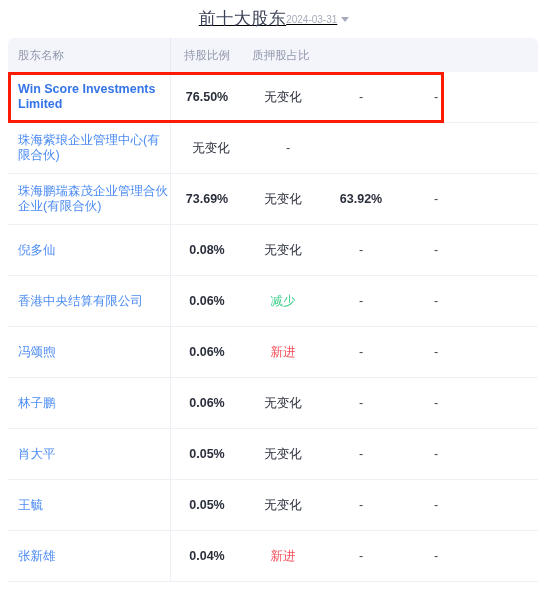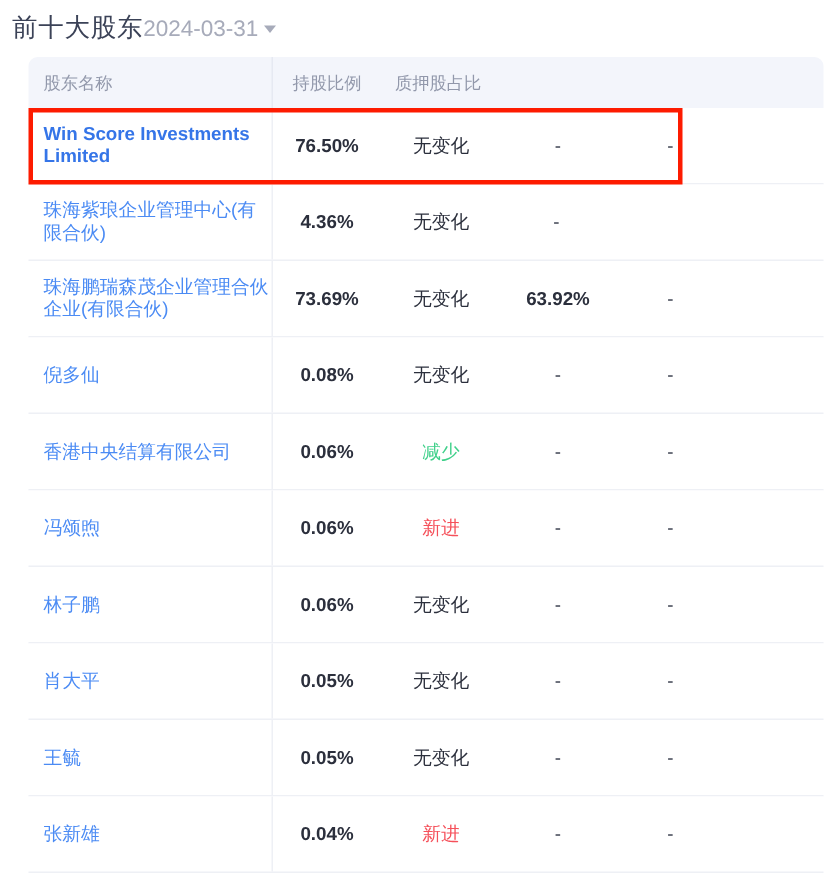--- a/index.html
+++ b/index.html
@@ -24,55 +24,56 @@
 
   
   .page-header {
     position: absolute;
     left: 0;
     top: 0;
     width: 550px;
     height: 38px;
     display: flex;
     align-items: center;
-    justify-content: flex-start;
+    justify-content: center;
     box-sizing: border-box;
     padding: 0 10px 0 8px;
+    text-decoration: underline;
   }
   .page-title {
     font-size: 17px;
     line-height: 20px;
     color: #3b4257;
     letter-spacing: 0.5px;
     white-space: nowrap;
   }
   .date-select {
     display: flex;
     align-items: center;
     gap: 4px;
-    font-size: 15px;
+    font-size: 10px;
     color: #a7abba;
     white-space: nowrap;
     cursor: pointer;
     user-select: none;
   }
   .date-select .caret {
     display: inline-block;
     width: 0;
     height: 0;
     border-left: 4px solid transparent;
     border-right: 4px solid transparent;
     border-top: 5px solid #a7abba;
     margin-top: 1px;
   }
 
   
   .table-wrap {
     position: absolute;
-    left: 19px;
+    left: 8px;
     top: 38px;
     width: 530px;
   }
 
   .thead {
     display: flex;
     height: 34px;
     background: #f3f5fb;
     border-radius: 6px 6px 0 0;
     overflow: hidden;
@@ -202,23 +203,20 @@
           </div>
           <div class="td col-frozen">
             <span class="val-dash">-</span>
           </div>
           <div class="td col-tail"></div>
         </div>
         <div class="trow">
           <div class="td col-name">
             <span class="">珠海紫琅企业管理中心(有限合伙)</span>
           </div>
-          <div class="td col-ratio">
-            <span class="val-num">4.36%</span>
-          </div>
           <div class="td col-change">
             <span class="val-plain">无变化</span>
           </div>
           <div class="td col-frozen">
             <span class="val-dash">-</span>
           </div>
           <div class="td col-tail"></div>
         </div>
         <div class="trow">
           <div class="td col-name">

